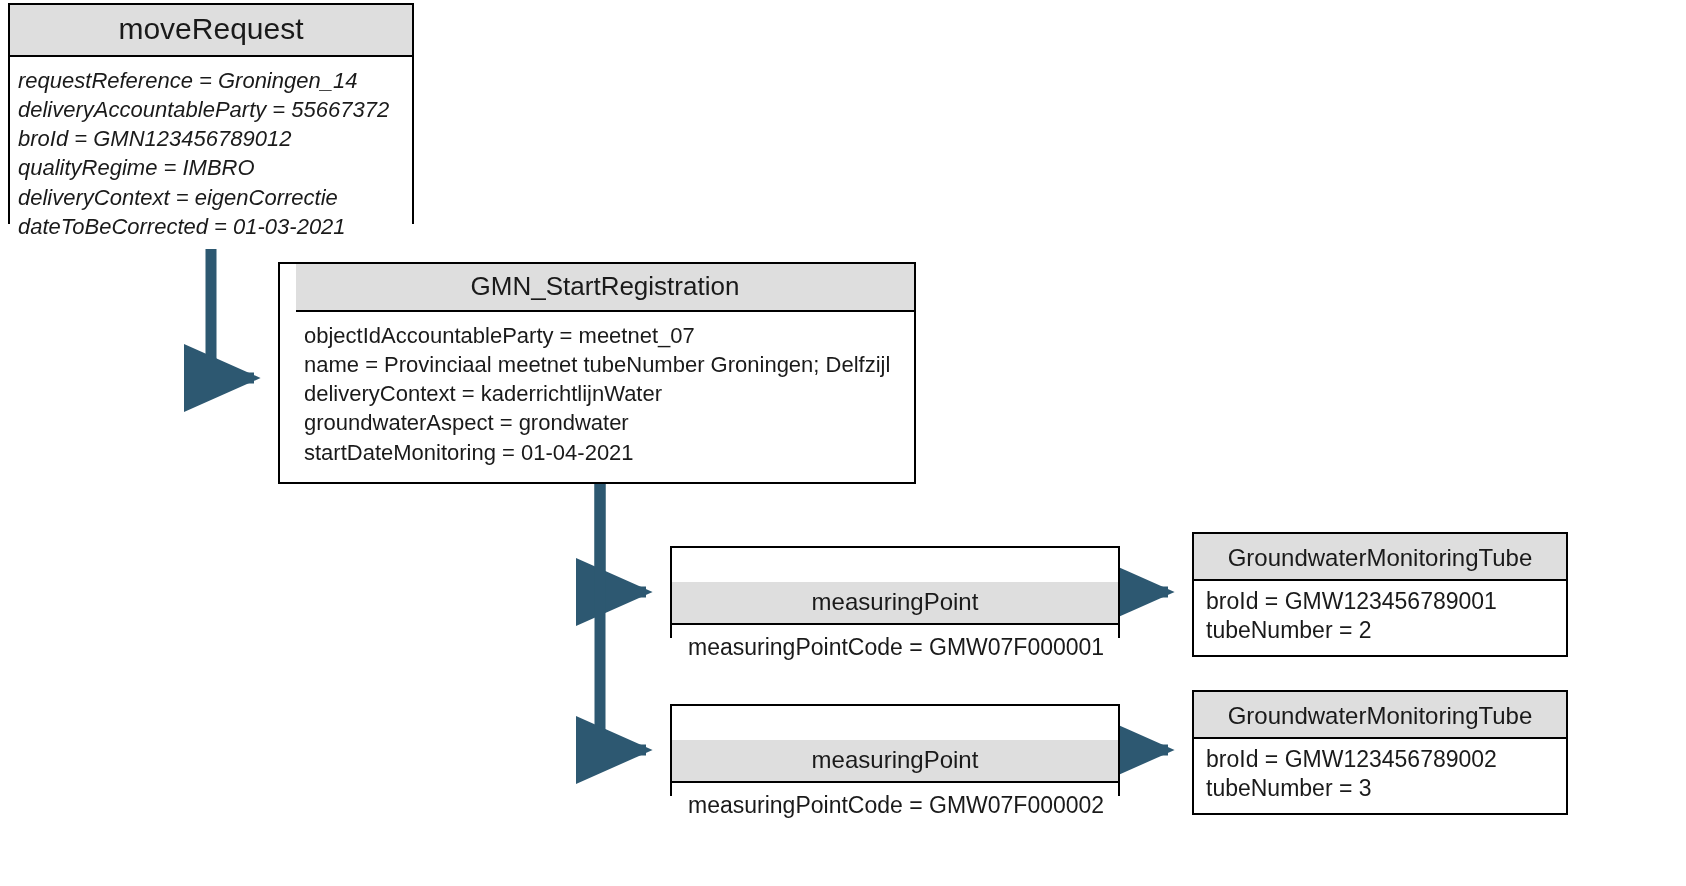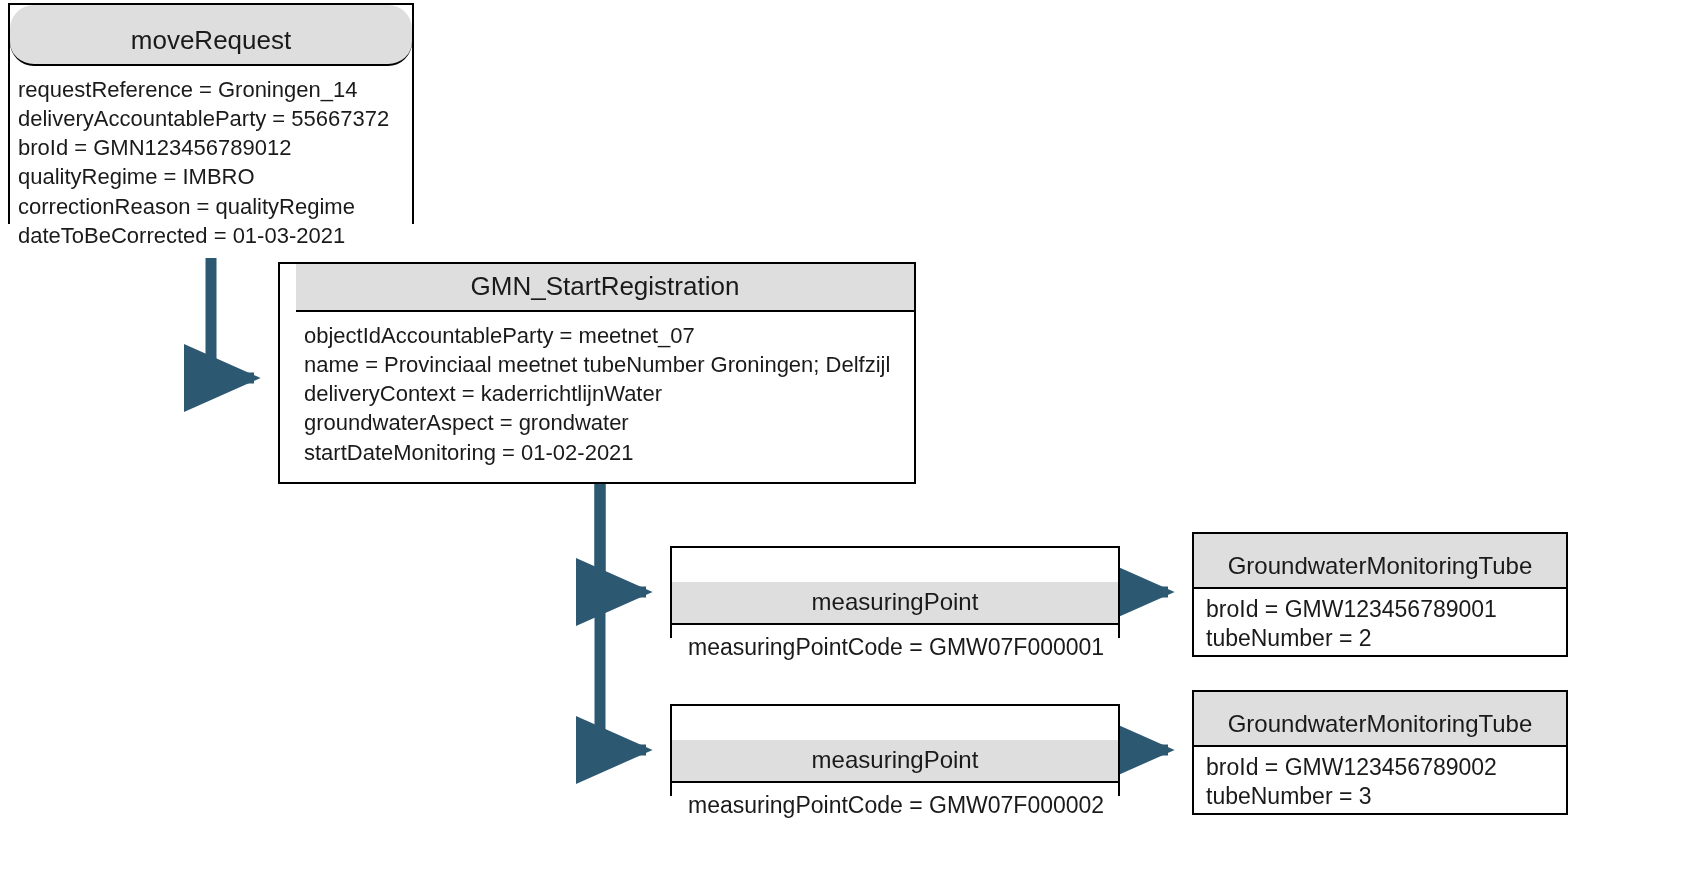--- a/index.html
+++ b/index.html
@@ -37,38 +37,38 @@
   }
   .uml-attrs .row{
     font-size:22px;
     color:#1a1a1a;
     line-height:1.305;
     white-space:nowrap;
     overflow:hidden;
   }
   
   #box-moverequest{ left:8px;  top:3px;   width:406px; height:221px; }
-  #box-moverequest .uml-title{ font-size:26px; padding-top:22px; padding-bottom:11px;border-radius:24px; }
-  #box-moverequest .uml-attrs{ padding-top:9px; }
+  #box-moverequest .uml-title{ font-size:30px; padding-top:9px; padding-bottom:11px; }
+  #box-moverequest .uml-attrs{ padding-top:9px;font-style:italic; }
   #box-moverequest .uml-attrs .row{ font-size:22px; line-height:1.325; }
 
   #box-gmnstart{ left:278px; top:262px; width:638px; height:222px;padding-left:16px; }
   #box-gmnstart .uml-title{ font-size:26px; padding-top:9px; padding-bottom:11px; }
   #box-gmnstart .uml-attrs{ padding-top:9px; }
   #box-gmnstart .uml-attrs .row{ font-size:22px; line-height:1.325; }
 
   #box-mp-1{ left:670px; top:546px; width:450px; height:92px; }
   #box-mp-2{ left:670px; top:704px; width:450px; height:92px; }
   #box-mp-1 .uml-title, #box-mp-2 .uml-title{ font-size:24px; padding:8px 6px 9px 6px;margin-top:34px; }
   #box-mp-1 .uml-attrs, #box-mp-2 .uml-attrs{ padding:7px 0 0 16px; }
   #box-mp-1 .uml-attrs .row, #box-mp-2 .uml-attrs .row{ font-size:23px; }
 
   #box-tube-1{ left:1192px; top:532px; width:376px; height:125px; }
   #box-tube-2{ left:1192px; top:690px; width:376px; height:125px; }
-  #box-tube-1 .uml-title, #box-tube-2 .uml-title{ font-size:24px; padding:20px 6px 9px 6px; }
+  #box-tube-1 .uml-title, #box-tube-2 .uml-title{ font-size:24px; padding:12px 6px 9px 6px; }
   #box-tube-1 .uml-attrs, #box-tube-2 .uml-attrs{ padding:6px 0 0 12px; }
   #box-tube-1 .uml-attrs .row, #box-tube-2 .uml-attrs .row{ font-size:23px; line-height:1.26; }
 
   #connectors{
     position:absolute;
     left:0; top:0;
     width:1686px;
     height:886px;
     z-index:1;
     pointer-events:none;
@@ -97,33 +97,33 @@
     <path d="M 1121,750 L 1168,750" fill="none" stroke="#2d5871" stroke-width="11" marker-end="url(#arrowhead)"></path>
   </svg>
 
   <div class="uml-box" id="box-moverequest">
     <div class="uml-title">moveRequest</div>
     <div class="uml-attrs">
       <div class="row">requestReference = Groningen_14</div>
       <div class="row">deliveryAccountableParty = 55667372</div>
       <div class="row">broId = GMN123456789012</div>
       <div class="row">qualityRegime = IMBRO</div>
-      <div class="row">correctionReason = qualityRegime</div>
+      <div class="row">deliveryContext = eigenCorrectie</div>
       <div class="row">dateToBeCorrected = 01-03-2021</div>
     </div>
   </div>
 
   <div class="uml-box" id="box-gmnstart">
     <div class="uml-title">GMN_StartRegistration</div>
     <div class="uml-attrs">
       <div class="row">objectIdAccountableParty = meetnet_07</div>
       <div class="row">name = Provinciaal meetnet tubeNumber Groningen; Delfzijl</div>
       <div class="row">deliveryContext = kaderrichtlijnWater</div>
       <div class="row">groundwaterAspect = grondwater</div>
-      <div class="row">startDateMonitoring = 01-02-2021</div>
+      <div class="row">startDateMonitoring = 01-04-2021</div>
     </div>
   </div>
 
   <div class="uml-box" id="box-mp-1">
     <div class="uml-title">measuringPoint</div>
     <div class="uml-attrs">
       <div class="row">measuringPointCode = GMW07F000001</div>
     </div>
   </div>
 

